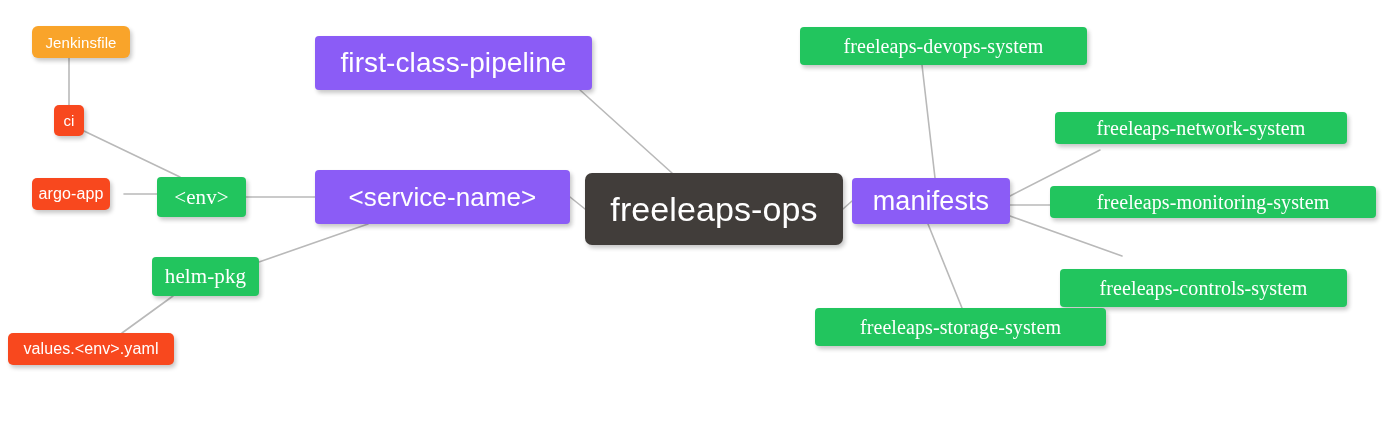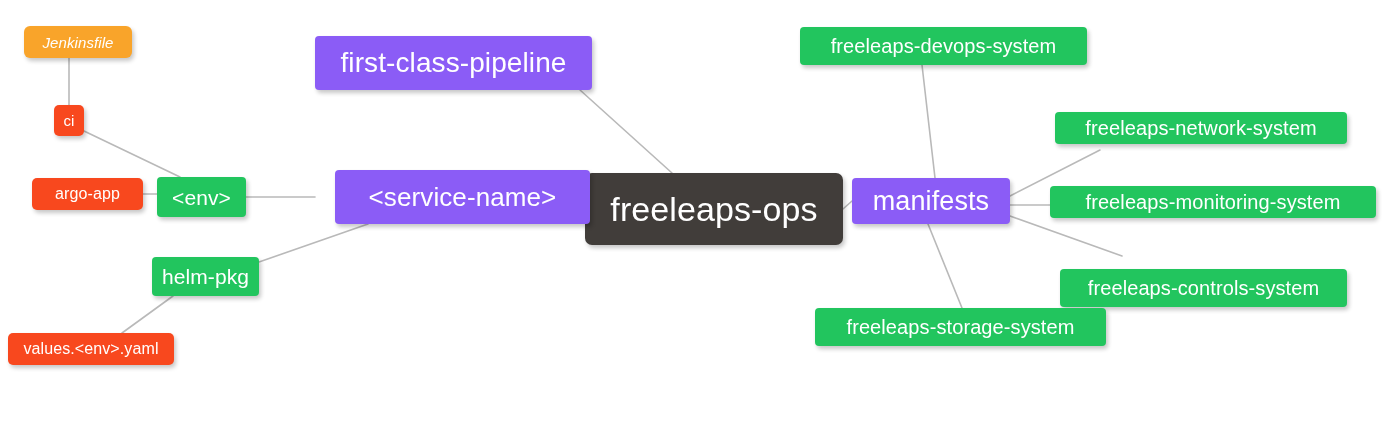--- a/index.html
+++ b/index.html
@@ -38,21 +38,21 @@
     line-height: 1;
     letter-spacing: 0.1px;
     z-index: 2;
   }
   .node.root {
     background: #413d3a;
     border-radius: 7px;
     font-size: 34px;
   }
   .node.blue   { background: #8b5cf6; }
-  .node.green  { background: #22c55e; }
+  .node.green  { background: #22c55e; font-family: Liberation Serif, serif; }
   .node.orange { background: #f9a42a; border-radius: 6px; }
   .node.red    { background: #f8481e; border-radius: 5px; }
 </style>
 </head>
 <body>
 
 <div id="canvas">
   <svg id="edge-layer" viewBox="0 0 1390 421">
       <line x1="585" y1="209" x2="570" y2="197" stroke="#b9b9b9" stroke-width="1.6" stroke-linecap="round"></line>
       <line x1="672" y1="173" x2="580" y2="90" stroke="#b9b9b9" stroke-width="1.6" stroke-linecap="round"></line>
@@ -66,21 +66,21 @@
       <line x1="935" y1="178" x2="922" y2="65" stroke="#b9b9b9" stroke-width="1.6" stroke-linecap="round"></line>
       <line x1="1010" y1="196" x2="1100" y2="150" stroke="#b9b9b9" stroke-width="1.6" stroke-linecap="round"></line>
       <line x1="1010" y1="205" x2="1050" y2="205" stroke="#b9b9b9" stroke-width="1.6" stroke-linecap="round"></line>
       <line x1="1010" y1="216" x2="1122" y2="256" stroke="#b9b9b9" stroke-width="1.6" stroke-linecap="round"></line>
       <line x1="928" y1="224" x2="962" y2="308" stroke="#b9b9b9" stroke-width="1.6" stroke-linecap="round"></line>
     </svg>
   <div id="node-layer">
       <div class="node root" style="left: 585px; top: 173px; width: 258px; height: 72px; font-size: 34px;">
         <span>freeleaps-ops</span>
       </div>
-      <div class="node blue" style="left: 315px; top: 170px; width: 255px; height: 54px; font-size: 26px; margin-left: 20px;">
+      <div class="node blue" style="left: 315px; top: 170px; width: 255px; height: 54px; font-size: 26px;">
         <span>&lt;service-name&gt;</span>
       </div>
       <div class="node blue" style="left: 315px; top: 36px; width: 277px; height: 54px; font-size: 28px;">
         <span>first-class-pipeline</span>
       </div>
       <div class="node blue" style="left: 852px; top: 178px; width: 158px; height: 46px; font-size: 27px;">
         <span>manifests</span>
       </div>
       <div class="node green" style="left: 157px; top: 177px; width: 89px; height: 40px; font-size: 21px;">
         <span>&lt;env&gt;</span>
@@ -96,26 +96,26 @@
       </div>
       <div class="node green" style="left: 1050px; top: 186px; width: 326px; height: 32px; font-size: 20px; text-align: right;">
         <span>freeleaps-monitoring-system</span>
       </div>
       <div class="node green" style="left: 1060px; top: 256px; width: 287px; height: 38px; font-size: 20px; margin-top: 13px;">
         <span>freeleaps-controls-system</span>
       </div>
       <div class="node green" style="left: 815px; top: 308px; width: 291px; height: 38px; font-size: 20px;">
         <span>freeleaps-storage-system</span>
       </div>
-      <div class="node orange" style="left: 24px; top: 26px; width: 108px; height: 32px; font-size: 15px; font-style: italic;">
+      <div class="node orange" style="left: 32px; top: 26px; width: 98px; height: 32px; font-size: 15px;">
         <span>Jenkinsfile</span>
       </div>
       <div class="node red" style="left: 54px; top: 105px; width: 30px; height: 31px; font-size: 15px;">
         <span>ci</span>
       </div>
-      <div class="node red" style="left: 32px; top: 178px; width: 111px; height: 32px; font-size: 16px;">
+      <div class="node red" style="left: 32px; top: 178px; width: 78px; height: 32px; font-size: 16px;">
         <span>argo-app</span>
       </div>
       <div class="node red" style="left: 8px; top: 333px; width: 166px; height: 32px; font-size: 16px;">
         <span>values.&lt;env&gt;.yaml</span>
       </div>
     </div>
 </div>
 
 </body></html>

